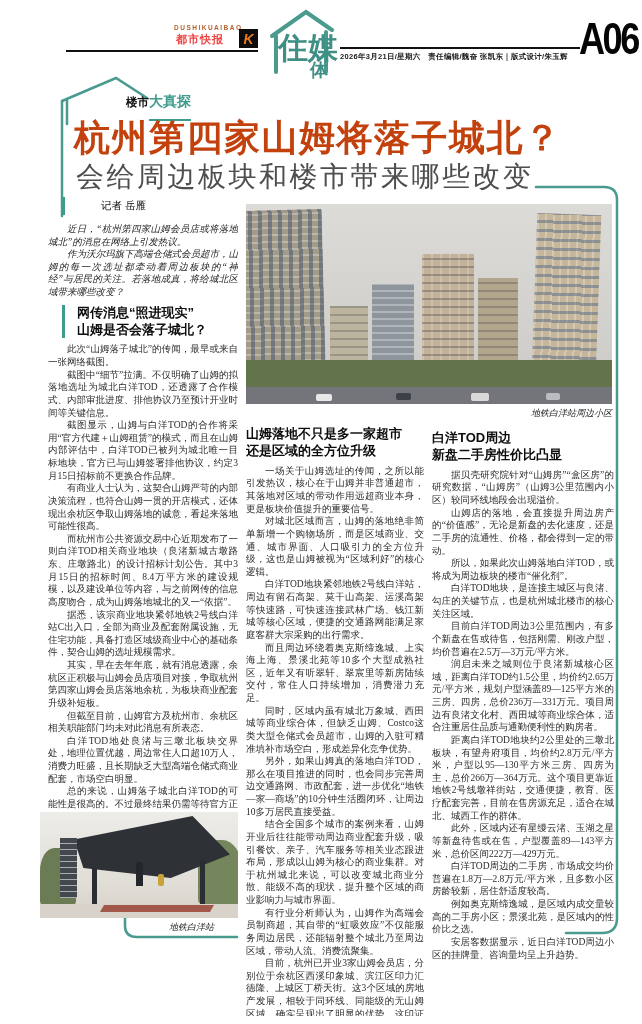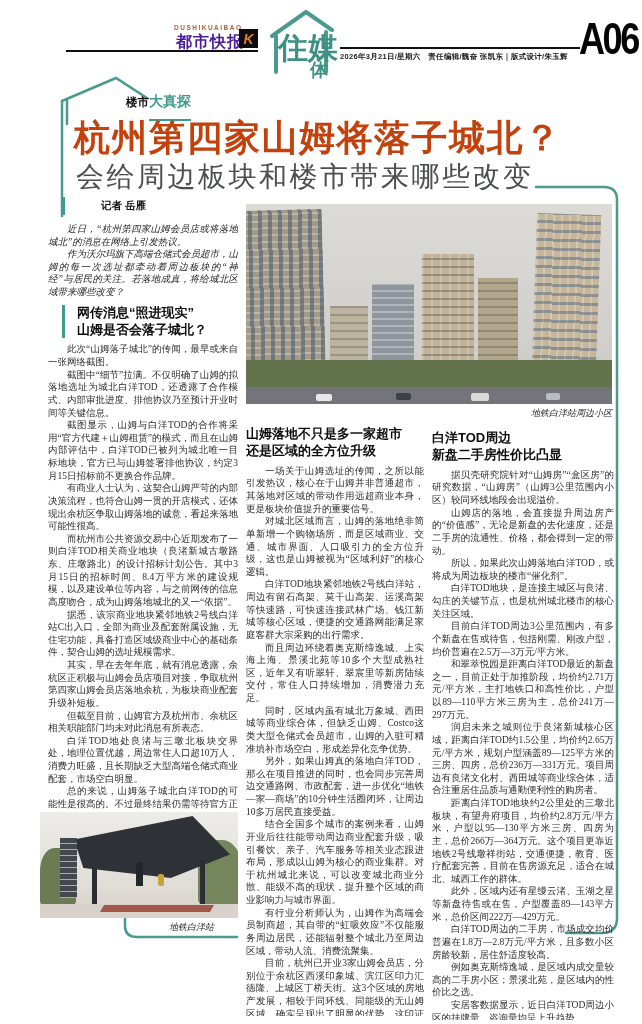--- a/index.html
+++ b/index.html
@@ -3,21 +3,21 @@
 <meta charset="utf-8">
 <style>
   html,body{margin:0;padding:0;background:#888;}
   .page{position:relative;width:642px;height:1024px;background:#ffffff;margin:0 auto;
         font-family:"Liberation Serif",serif;overflow:hidden;color:#2b2b2b;}
   
   .masthead-rule{position:absolute;left:66px;top:50px;width:192px;height:2px;background:#111;}
   .masthead-pinyin{position:absolute;left:174px;top:24px;font-family:"Liberation Sans",sans-serif;
         font-size:6.5px;letter-spacing:1.5px;color:#b4622d;font-weight:bold;}
   .masthead-name{position:absolute;left:176px;top:32px;font-family:"Liberation Sans",sans-serif;
-        font-size:16px;font-weight:900;color:#4c1d95;letter-spacing:1px;}
+        font-size:11px;font-weight:900;color:#ef4444;letter-spacing:1px;}
   .masthead-k{position:absolute;left:239px;top:29px;width:19px;height:19px;background:#0d0d0d;
         color:#e87b20;font-family:"Liberation Sans",sans-serif;font-weight:900;font-size:14px;
         display:flex;align-items:center;justify-content:center;font-style:italic;}
   .house-logo{position:absolute;left:262px;top:6px;width:78px;height:74px;}
   .house-logo text{font-family:"Liberation Serif",serif;font-weight:bold;}
   .dateline-rule{position:absolute;left:340px;top:47px;width:240px;height:1.5px;background:#111;}
   .dateline{position:absolute;left:340px;top:52px;width:250px;font-family:"Liberation Sans",sans-serif;
         font-size:7.5px;font-weight:bold;color:#1a1a1a;letter-spacing:.3px;}
   .page-number{position:absolute;left:579px;top:14px;font-family:"Liberation Sans",sans-serif;
         font-size:44px;font-weight:900;letter-spacing:-3px;color:#050505;transform:scaleX(.82);transform-origin:left;}
@@ -28,21 +28,21 @@
   .headline{position:absolute;left:74px;top:114px;width:560px;font-family:"Liberation Sans",sans-serif;
         font-weight:900;font-size:36px;letter-spacing:1.5px;color:#c2410c;white-space:nowrap;}
   .subheadline{position:absolute;left:76px;top:158px;width:560px;font-family:"Liberation Sans",sans-serif;
         font-weight:400;font-size:28px;letter-spacing:2.5px;color:#4d4f4e;white-space:nowrap;}
   
   .col{position:absolute;overflow:hidden;font-size:9.5px;line-height:1.33;text-align:justify;}
   .col1{left:48px;top:197px;width:190px;height:612px;}
   .col2{left:246px;top:420px;width:178px;height:596px;}
   .col3{left:432px;top:424px;width:182px;height:596px;}
   .byline{margin:0 0 8px 14px;border-left:3px solid #3f9b8e;padding:2px 0 2px 36px;
-        font-family:"Liberation Sans",sans-serif;font-weight:bold;font-size:10.5px;color:#111;}
+        font-family:"Liberation Sans",sans-serif;font-weight:normal;font-size:10.5px;color:#111;}
   .kai{font-style:italic;color:#1f1f1f;}
   .kai p{margin:0;text-indent:2em;}
   .col-subhead{font-family:"Liberation Sans",sans-serif;font-weight:900;font-size:13px;
         line-height:1.3;color:#0d0d0d;margin:6px 0 5px 0;text-align:left;}
   .col1 .col-subhead{margin-left:14px;border-left:3px solid #3f9b8e;padding-left:12px;}
   .para p{margin:0;text-indent:2em;}
   
   .photo-main{position:absolute;left:246px;top:204px;width:366px;height:200px;overflow:hidden;
         background:linear-gradient(#dcdbd7,#cfceca 75%,#c4c3bf);}
   .bld{position:absolute;}
@@ -165,21 +165,20 @@
     <div>白洋TOD周边</div>
         <div>新盘二手房性价比凸显</div>
       </div>
     <div class="para">
 
     <p>据贝壳研究院针对“山姆房”“盒区房”的研究数据，“山姆房”（山姆3公里范围内小区）较同环线地段会出现溢价。</p>
         <p>山姆店的落地，会直接提升周边房产的“价值感”，无论是新盘的去化速度，还是二手房的流通性、价格，都会得到一定的带动。</p>
         <p>所以，如果此次山姆落地白洋TOD，或将成为周边板块的楼市“催化剂”。</p>
         <p>白洋TOD地块，是连接主城区与良渚、勾庄的关键节点，也是杭州城北楼市的核心关注区域。</p>
         <p>目前白洋TOD周边3公里范围内，有多个新盘在售或待售，包括刚需、刚改户型，均价普遍在2.5万—3万元/平方米。</p>
-        <p>和翠萃悦园是距离白洋TOD最近的新盘之一，目前正处于加推阶段，均价约2.71万元/平方米，主打地铁口和高性价比，户型以89—110平方米三房为主，总价241万—297万元。</p>
         <p>润启未来之城则位于良渚新城核心区域，距离白洋TOD约1.5公里，均价约2.65万元/平方米，规划户型涵盖89—125平方米的三房、四房，总价236万—331万元。项目周边有良渚文化村、西田城等商业综合体，适合注重居住品质与通勤便利性的购房者。</p>
         <p>距离白洋TOD地块约2公里处的三墩北板块，有望舟府项目，均价约2.8万元/平方米，户型以95—130平方米三房、四房为主，总价266万—364万元。这个项目更靠近地铁2号线墩祥街站，交通便捷，教育、医疗配套完善，目前在售房源充足，适合在城北、城西工作的群体。</p>
         <p>此外，区域内还有星缦云渚、玉湖之星等新盘待售或在售，户型覆盖89—143平方米，总价区间222万—429万元。</p>
         <p>白洋TOD周边的二手房，市场成交均价普遍在1.8万—2.8万元/平方米，且多数小区房龄较新，居住舒适度较高。</p>
         <p>例如奥克斯缔逸城，是区域内成交量较高的二手房小区；景溪北苑，是区域内的性价比之选。</p>
         <p>安居客数据显示，近日白洋TOD周边小区的挂牌量、咨询量均呈上升趋势。</p>
       </div>
 
   </div>
 

